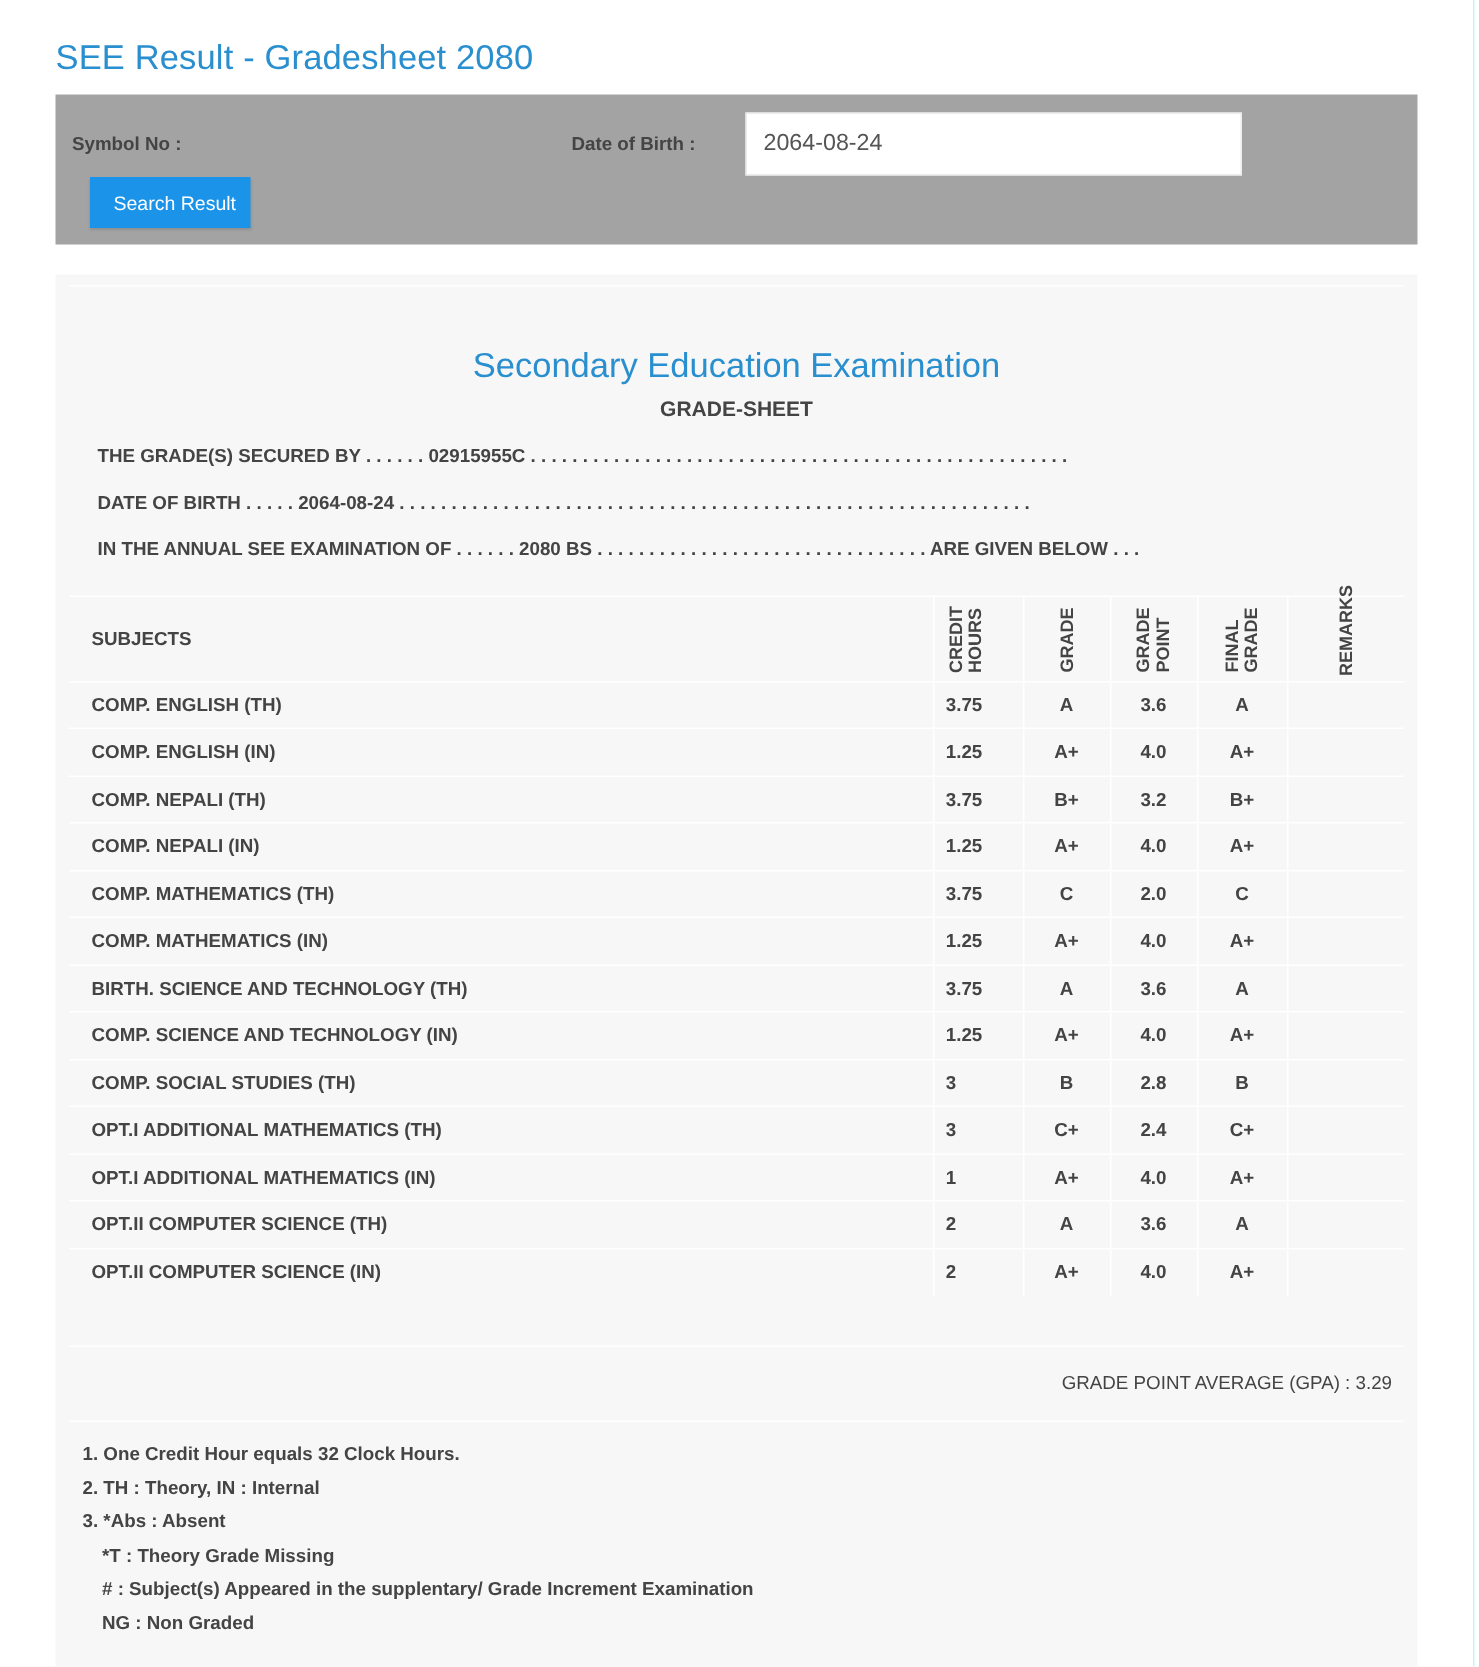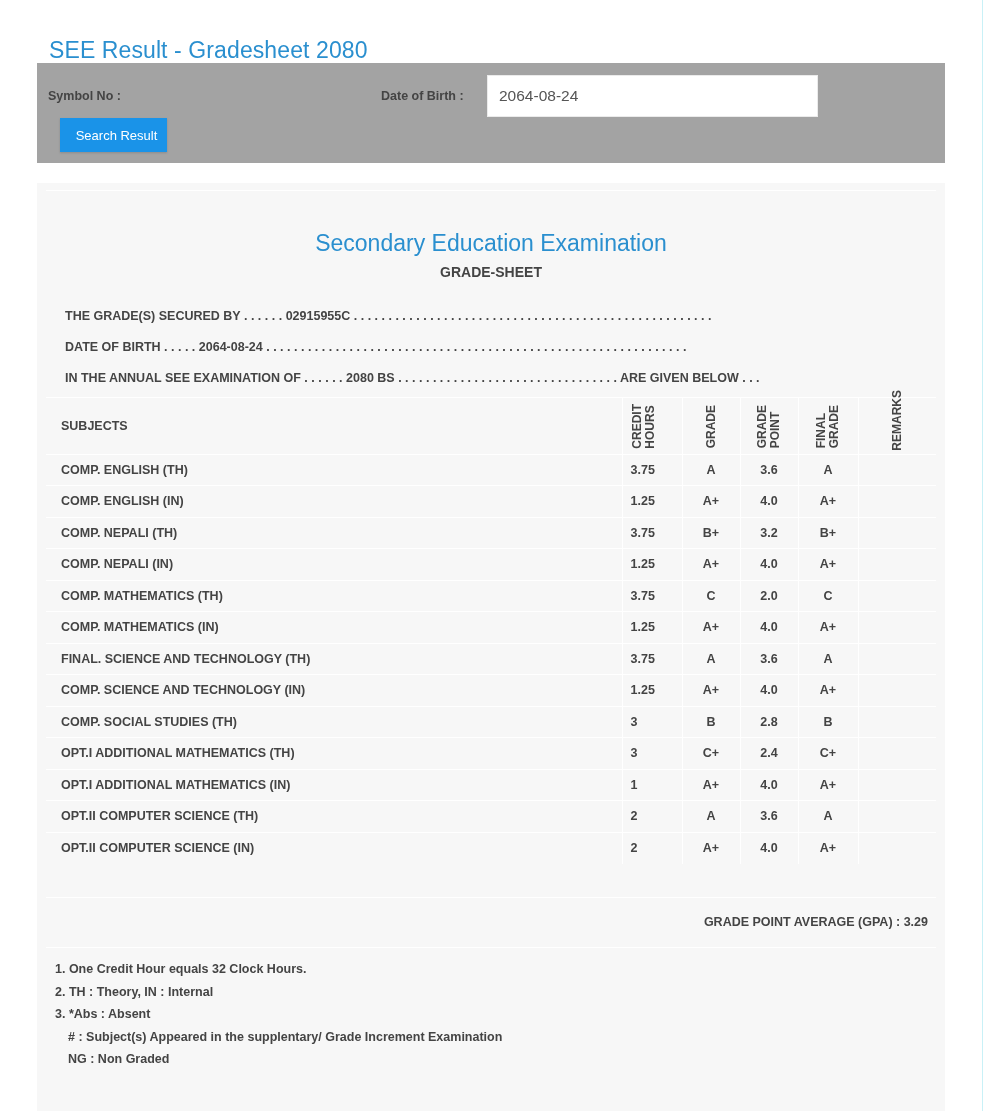--- a/index.html
+++ b/index.html
@@ -11,40 +11,40 @@
     color: #444;
     position: relative;
   }
   .right-edge {
     position: absolute; top: 0; right: 0; width: 4px; height: 1111px;
     border-left: 1px solid #c9f1f7;
     background: #ffffff;
   }
   .page-title {
     position: absolute; left: 37px; top: 25px;
-    font-size: 23px; color: #2a8fcf; font-weight: normal; margin: 12px;
+    font-size: 23px; color: #2a8fcf; font-weight: normal; margin: 0;
     letter-spacing: 0.1px;
   }
   .search-panel {
     position: absolute; left: 37px; top: 63px; width: 908px; height: 100px;
     background: #a3a3a3;
   }
   .search-panel .lbl {
     position: absolute; font-size: 12.5px; font-weight: bold; color: #444;
   }
   .search-panel .lbl.sym { left: 11px; top: 26px; }
   .search-panel .lbl.dob { left: 344px; top: 26px; }
   .search-panel input {
     position: absolute; height: 42px; border: 1px solid #ebebeb;
     background: #fff; font-size: 15.5px; color: #555; padding: 0 11px;
     font-family: "Liberation Sans", "DejaVu Sans", sans-serif;
     outline: none;
   }
   .search-panel input.sym-in { left: 97px; top: 12px; width: 241px; }
-  .search-panel input.dob-in { left: 450px; top: 12px; width: 331px; }
+  .search-panel input.dob-in { left: 460px; top: 12px; width: 331px; }
   .search-btn {
     position: absolute; left: 23px; top: 55px; width: 107px; height: 34px;
     background: #1a93e8; color: #fff; border: none;
     font-size: 13px; font-family: "Liberation Sans", "DejaVu Sans", sans-serif;
     box-shadow: 0 1px 2px rgba(0,0,0,0.15);
     cursor: pointer;
     padding-left: 12px;
   }
   .result-outer {
     position: absolute; left: 37px; top: 183px; width: 908px; height: 940px;
@@ -58,21 +58,21 @@
   .exam-title {
     position: absolute; left: 0; width: 890px; top: 39px; text-align: center;
     font-size: 23px; color: #2a8fcf;
   }
   .sheet-label {
     position: absolute; left: 0; width: 890px; top: 73px; text-align: center;
     font-size: 14px; font-weight: bold; color: #444;
   }
   .info-line {
     position: absolute; left: 19px; font-size: 12.5px; font-weight: bold;
-    color: #444; white-space: nowrap; margin-top: 12px;
+    color: #444; white-space: nowrap;
   }
   .info-line.l1 { top: 106px; }
   .info-line.l2 { top: 137px; }
   .info-line.l3 { top: 168px; }
   table.grades {
     position: absolute; left: 0; top: 206px; width: 890px;
     border-collapse: collapse;
     font-size: 12.5px; font-weight: bold; color: #444;
   }
   table.grades th, table.grades td {
@@ -97,21 +97,21 @@
   }
   th.c-rm { vertical-align: top; text-align: center; position: relative; }
   th.c-rm .vert { margin-top: -8px; }
   th.vh { vertical-align: bottom; padding-bottom: 2px !important; }
   .gpa-row {
     position: absolute; left: 0; top: 706px; width: 890px; height: 50px;
     border-top: 1px solid #ffffff;
   }
   .gpa-text {
     position: absolute; right: 8px; top: 17px; font-size: 12.5px;
-    font-weight: bold; color: #444;
+    font-weight: normal; color: #444;
   }
   .notes {
     position: absolute; left: 0; top: 756px; width: 890px; height: 200px;
     border-top: 1px solid #ffffff;
     padding-top: 12px;
   }
   .note {
     font-size: 12.5px; font-weight: bold; color: #444; height: 22.5px;
     line-height: 18px; padding-left: 9px;
   }
@@ -196,21 +196,21 @@
         </tr>
         <tr>
           <td class="c-subj">COMP. MATHEMATICS (IN)</td>
           <td class="c-cr">1.25</td>
           <td class="c-gr">A+</td>
           <td class="c-gp">4.0</td>
           <td class="c-fg">A+</td>
           <td class="c-rm"></td>
         </tr>
         <tr>
-          <td class="c-subj">FINAL. SCIENCE AND TECHNOLOGY (TH)</td>
+          <td class="c-subj">BIRTH. SCIENCE AND TECHNOLOGY (TH)</td>
           <td class="c-cr">3.75</td>
           <td class="c-gr">A</td>
           <td class="c-gp">3.6</td>
           <td class="c-fg">A</td>
           <td class="c-rm"></td>
         </tr>
         <tr>
           <td class="c-subj">COMP. SCIENCE AND TECHNOLOGY (IN)</td>
           <td class="c-cr">1.25</td>
           <td class="c-gr">A+</td>
@@ -262,17 +262,18 @@
     </table>
 
     <div class="gpa-row">
       <span class="gpa-text">GRADE POINT AVERAGE (GPA) : 3.29</span>
     </div>
 
     <div class="notes">
       <div class="note">1. One Credit Hour equals 32 Clock Hours.</div>
       <div class="note">2. TH : Theory, IN : Internal</div>
       <div class="note">3. *Abs : Absent</div>
+      <div class="note sub">*T : Theory Grade Missing</div>
       <div class="note sub"># : Subject(s) Appeared in the supplentary/ Grade Increment Examination</div>
       <div class="note sub">NG : Non Graded</div>
     </div>
   </div>
 </div>
 
 </body></html>

